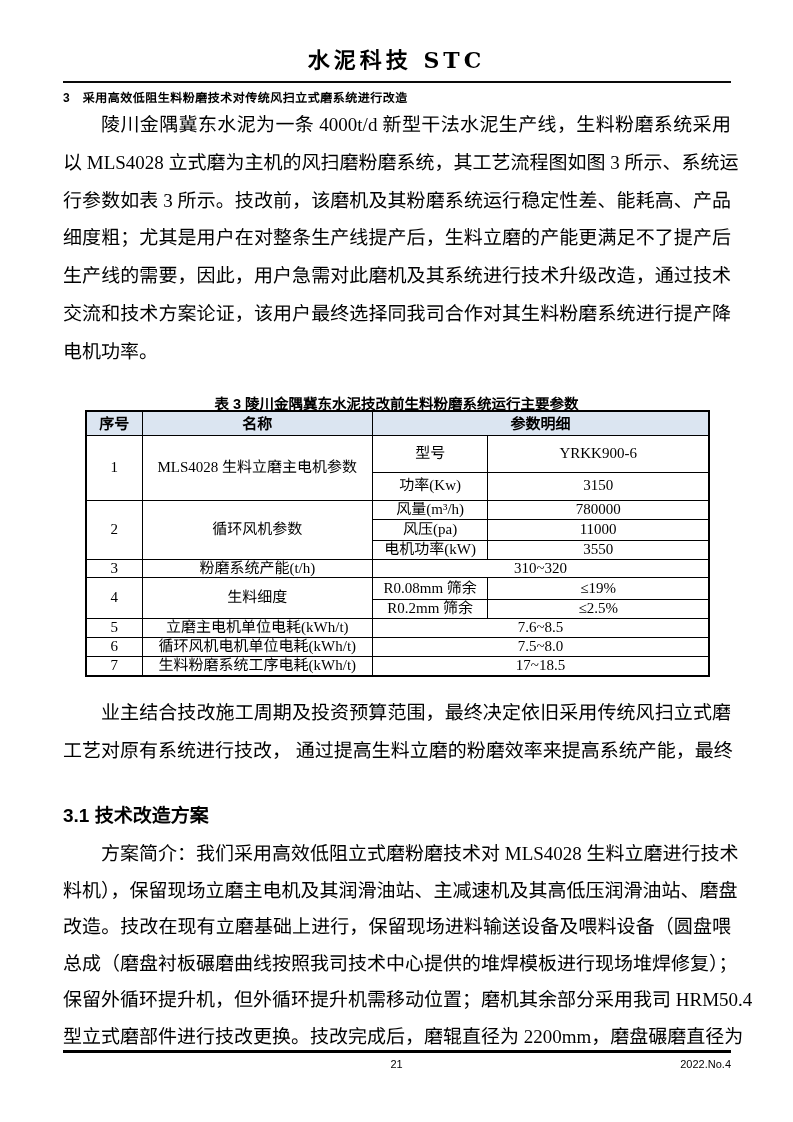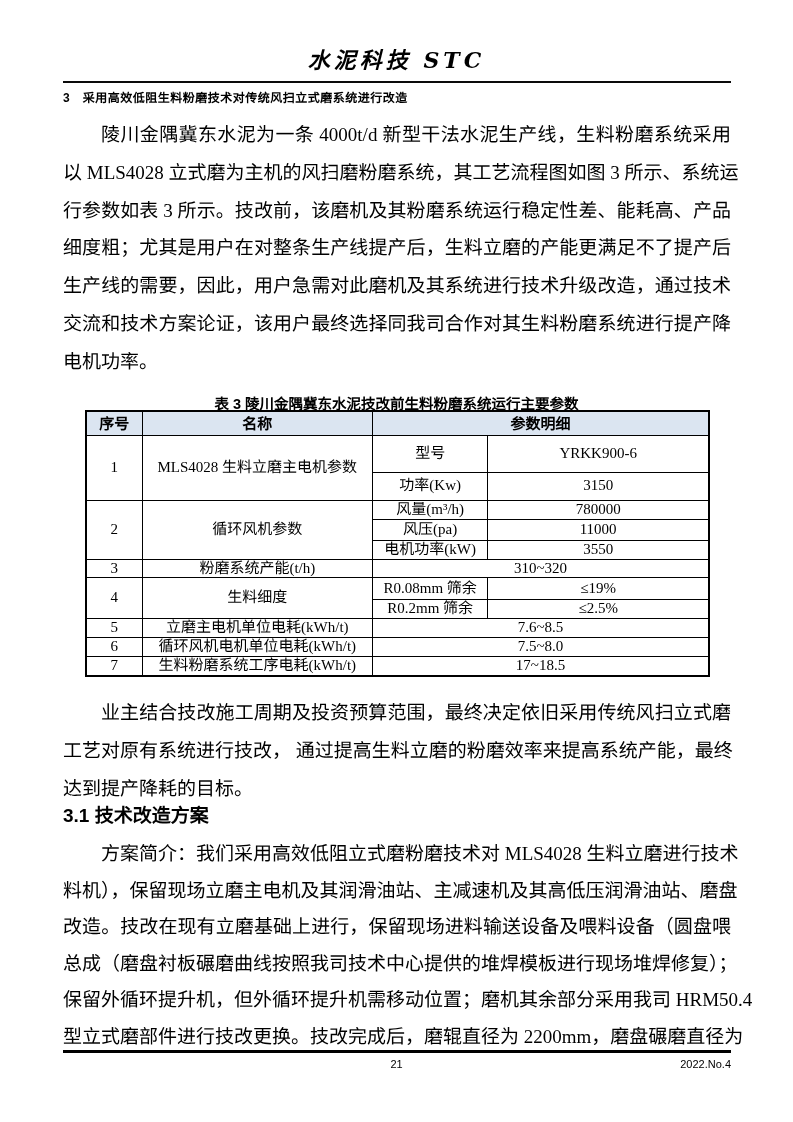--- a/index.html
+++ b/index.html
@@ -14,21 +14,20 @@
     height: 1122px;
     background: #ffffff;
     overflow: hidden;
   }
   
   .journal-title {
     position: absolute;
     top: 42px; left: 0; right: 0;
     text-align: center;
     font-family: "DejaVu Serif", "Liberation Serif", serif;
-    font-style: italic;
     font-weight: 600;
     font-size: 22px;
     letter-spacing: 4px;
   }
   .top-rule {
     position: absolute;
     top: 81px; left: 63px; right: 62px;
     border-top: 2.5px solid #0a0a0a;
   }
   
@@ -47,21 +46,21 @@
     font-weight: bold;
     font-size: 19px;
   }
   
   .para {
     position: absolute;
     left: 63px;
     width: 668px;
     font-size: 19px;
   }
-  .para-1 { top: 116px; line-height: 37.8px; }
+  .para-1 { top: 106px; line-height: 37.8px; }
   .para-2 { top: 694px; line-height: 37.8px; }
   .para-3 { top: 836px; line-height: 36.5px; }
   .tline {
     text-align: justify;
     text-align-last: justify;
     text-justify: distribute;
     white-space: nowrap;
   }
   .tline.first { text-indent: 2em; }
   .tline.last { text-align-last: left; }
@@ -214,21 +213,20 @@
         <td>7</td>
         <td>生料粉磨系统工序电耗(kWh/t)</td>
         <td colspan="2">17~18.5</td>
       </tr>
     </tbody>
   </table>
 
   <div class="para para-2">
       <div class="tline first">业主结合技改施工周期及投资预算范围，最终决定依旧采用传统风扫立式磨</div>
       <div class="tline">工艺对原有系统进行技改， 通过提高生料立磨的粉磨效率来提高系统产能，最终</div>
-      <div class="tline last">达到提产降耗的目标。</div>
     </div>
 
   <div class="sub-heading">3.1 技术改造方案</div>
 
   <div class="para para-3">
       <div class="tline first">方案简介：我们采用高效低阻立式磨粉磨技术对 MLS4028 生料立磨进行技术</div>
       <div class="tline">料机），保留现场立磨主电机及其润滑油站、主减速机及其高低压润滑油站、磨盘</div>
       <div class="tline">改造。技改在现有立磨基础上进行，保留现场进料输送设备及喂料设备（圆盘喂</div>
       <div class="tline">总成（磨盘衬板碾磨曲线按照我司技术中心提供的堆焊模板进行现场堆焊修复）；</div>
       <div class="tline">保留外循环提升机，但外循环提升机需移动位置；磨机其余部分采用我司 HRM50.4</div>

